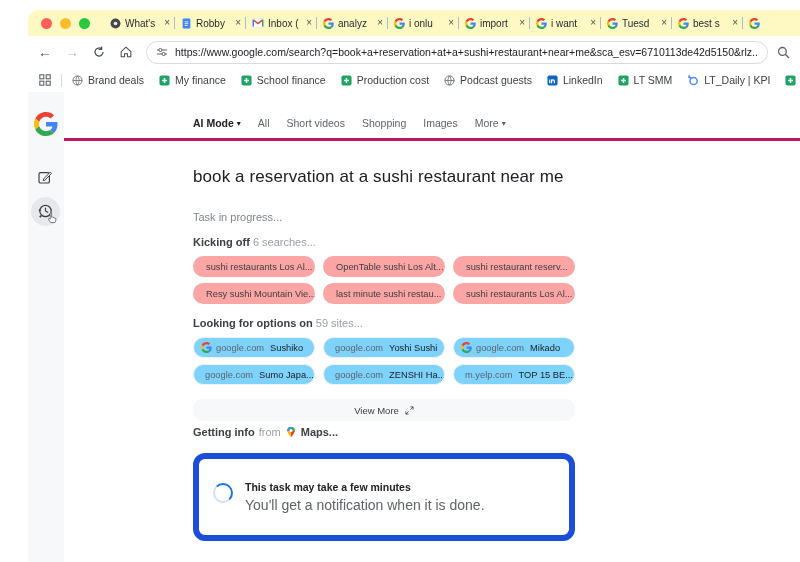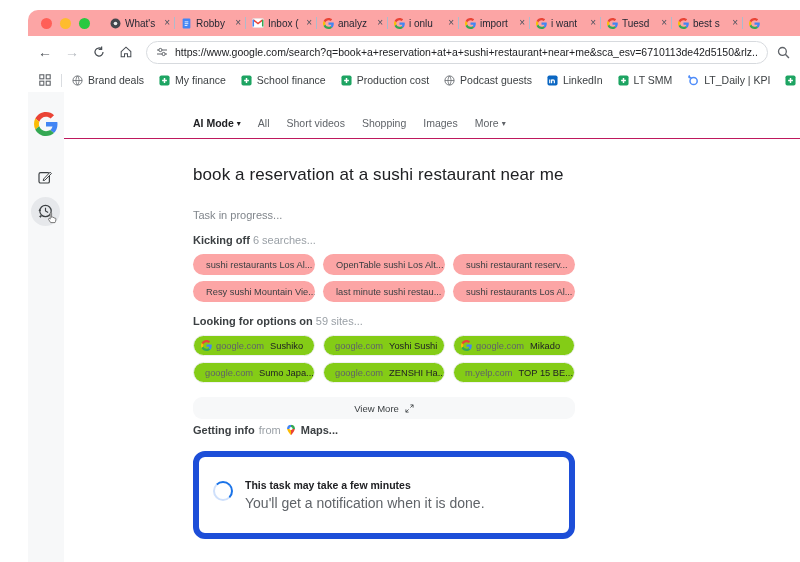--- a/index.html
+++ b/index.html
@@ -1,21 +1,21 @@
 <!DOCTYPE html>
 <html><head>
 <meta charset="utf-8">
 <style>
   html,body{margin:0;padding:0}
   body{width:800px;height:562px;background:#fff;overflow:hidden;
        font-family:"Liberation Sans","DejaVu Sans",sans-serif;color:#202124;position:relative}
   .window{position:absolute;left:28px;top:10px;width:772px;height:552px;
           border-top-left-radius:10px;overflow:hidden;background:#fff}
   
-  .tabstrip{height:26px;background:#fca5a5;display:flex;align-items:center}
+  .tabstrip{height:26px;background:#fef9c3;display:flex;align-items:center}
   .lights{display:flex;gap:8px;padding:0 14px 0 13px;flex:0 0 auto}
   .light{width:11px;height:11px;border-radius:50%}
   .light.r{background:#ff5f57}.light.y{background:#febc2e}.light.g{background:#28c840}
   .tabs{flex:1;display:flex;height:26px;align-items:center;overflow:hidden}
   .tab{width:71px;flex:0 0 auto;display:flex;align-items:center;gap:4px;
        padding:0 5px 0 6px;height:100%;font-size:10px;color:#1f2430;position:relative;box-sizing:border-box}
   .tab::after{content:"";position:absolute;right:0;top:7px;bottom:7px;width:1px;background:#aebacb}
   .tab.partial{width:22px}.tab.partial::after{display:none}
   .tab-title{flex:1;overflow:hidden;white-space:nowrap}
   .tab-close{font-size:10px;color:#49505c;line-height:1}
@@ -36,34 +36,34 @@
   
   .content{display:flex;height:470px}
   .sidebar{width:36px;background:#f7f8f9;position:relative;flex:0 0 auto}
   .glogo{position:absolute;left:6px;top:20px}
   .compose{position:absolute;left:9px;top:77px;display:flex}
   .histbtn{position:absolute;left:3px;top:105px;width:29px;height:29px;border-radius:50%;
            background:#e6e8eb;display:flex;align-items:center;justify-content:center}
   .cursor{position:absolute;left:15px;top:117px}
   .main{flex:1;min-width:0;padding-left:129px;background:#fff}
   .ai-tabs{display:flex;align-items:center;gap:17px;margin-left:-129px;padding-left:129px;
-           padding-top:25px;padding-bottom:9px;border-bottom:1px solid #be185d;
+           padding-top:25px;padding-bottom:9px;border-bottom:3px solid #be185d;
            font-size:10.5px;color:#5f6368}
   .ai-tab{display:flex;align-items:center}
   .ai-tab.active{color:#202124;font-weight:700}
   .caret{font-size:8px;margin-left:3px}
   .col{width:382px}
   .query{margin:26px 0 0;font-size:17px;font-weight:400;color:#202124;letter-spacing:.1px}
   .status{margin-top:24px;font-size:11px;color:#81868c}
   .linemix{margin-top:13px;font-size:11px;color:#9aa0a6}
   .linemix b{color:#3c4043;font-weight:700}
   .grid{display:grid;grid-template-columns:repeat(3,122px);gap:6px 8px;margin-top:8px}
   .chip{height:21px;border-radius:11px;background:#fca5a5;display:flex;align-items:center;gap:5px;
         padding:0 8px;font-size:9.3px;color:#3c4043;overflow:hidden;white-space:nowrap;box-sizing:border-box}
-  .spill{height:21px;border-radius:11px;background:#84cc16;border:1px solid #eff1f3;display:flex;
+  .spill{height:21px;border-radius:11px;background:#7dd3fc;border:1px solid #eff1f3;display:flex;
          align-items:center;gap:4px;padding:0 7px;font-size:9.3px;white-space:nowrap;overflow:hidden;box-sizing:border-box}
   .spill .dom{color:#5f6368}.spill .nm{color:#202124;margin-left:2px}
   .viewmore{margin-top:14px;width:100%;height:22px;border:none;border-radius:9px;background:#f7f8f9;
             display:flex;align-items:center;justify-content:center;gap:6px;font-size:9.5px;
             color:#3c4043;font-family:inherit;cursor:pointer}
   .getting{margin-top:5px;font-size:11px;color:#9aa0a6;display:flex;align-items:center;gap:4px}
   .getting b{color:#3c4043;font-weight:700}
   .getting .maps{color:#3c4043;font-weight:700}
   .note{margin-top:15px;border:6px solid #1d4ed8;border-radius:12px;padding:22px 14px;
         display:flex;gap:12px;align-items:flex-start}

